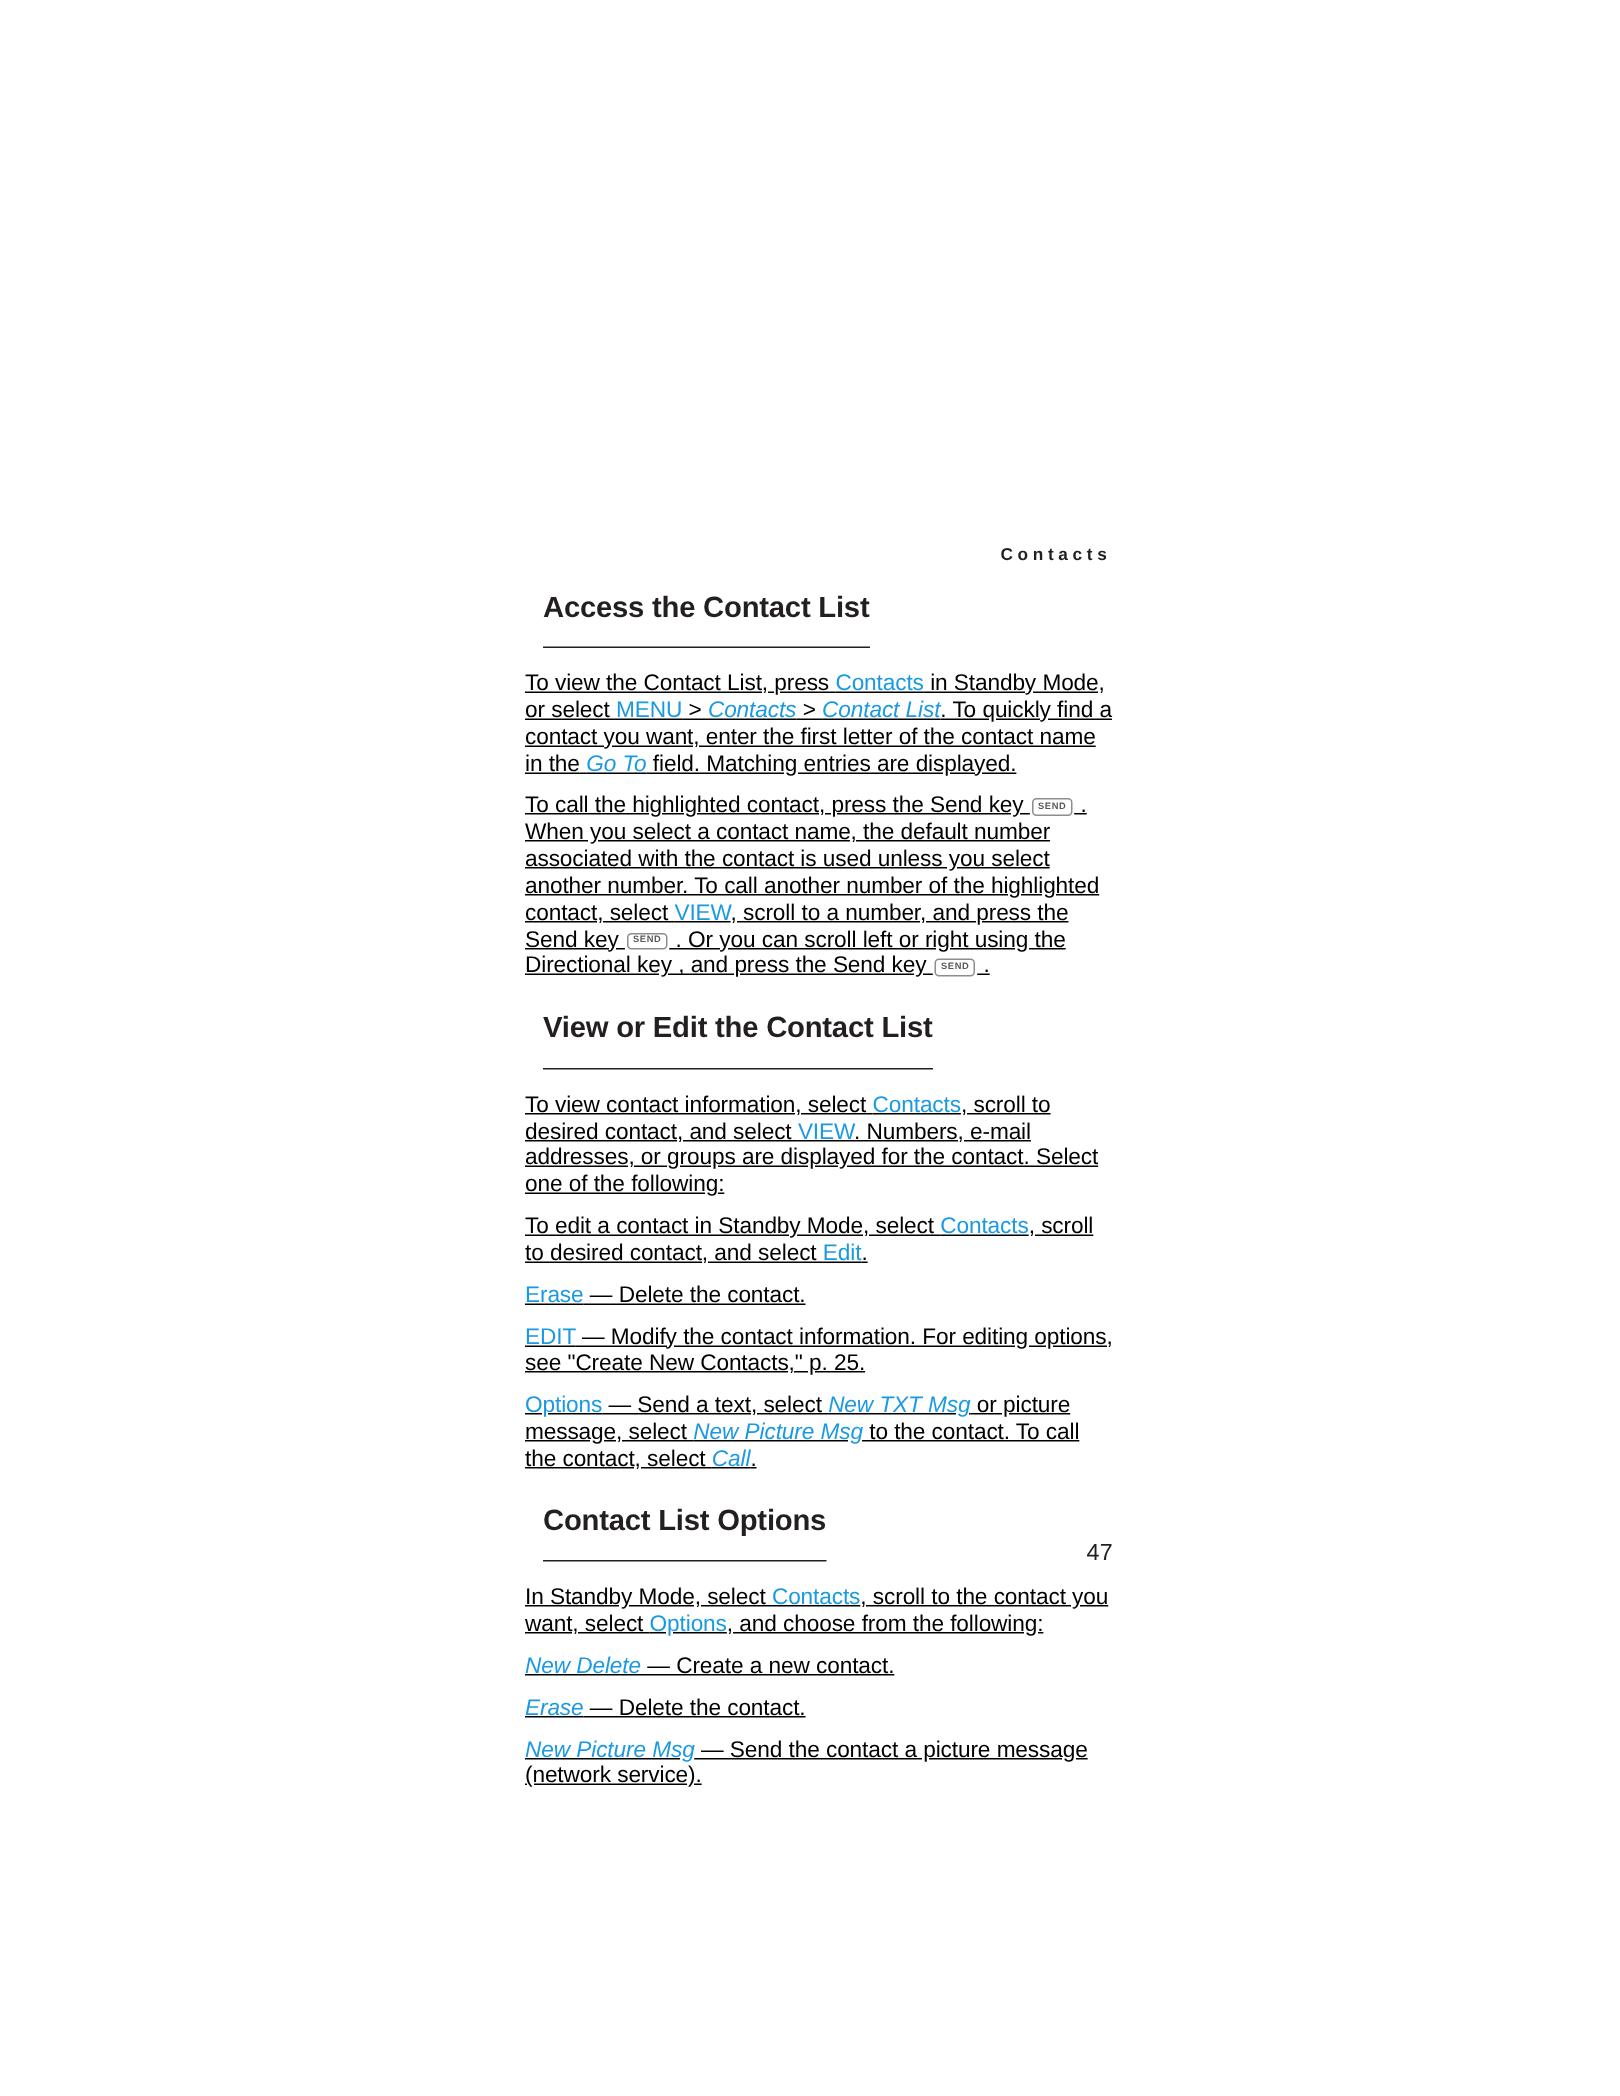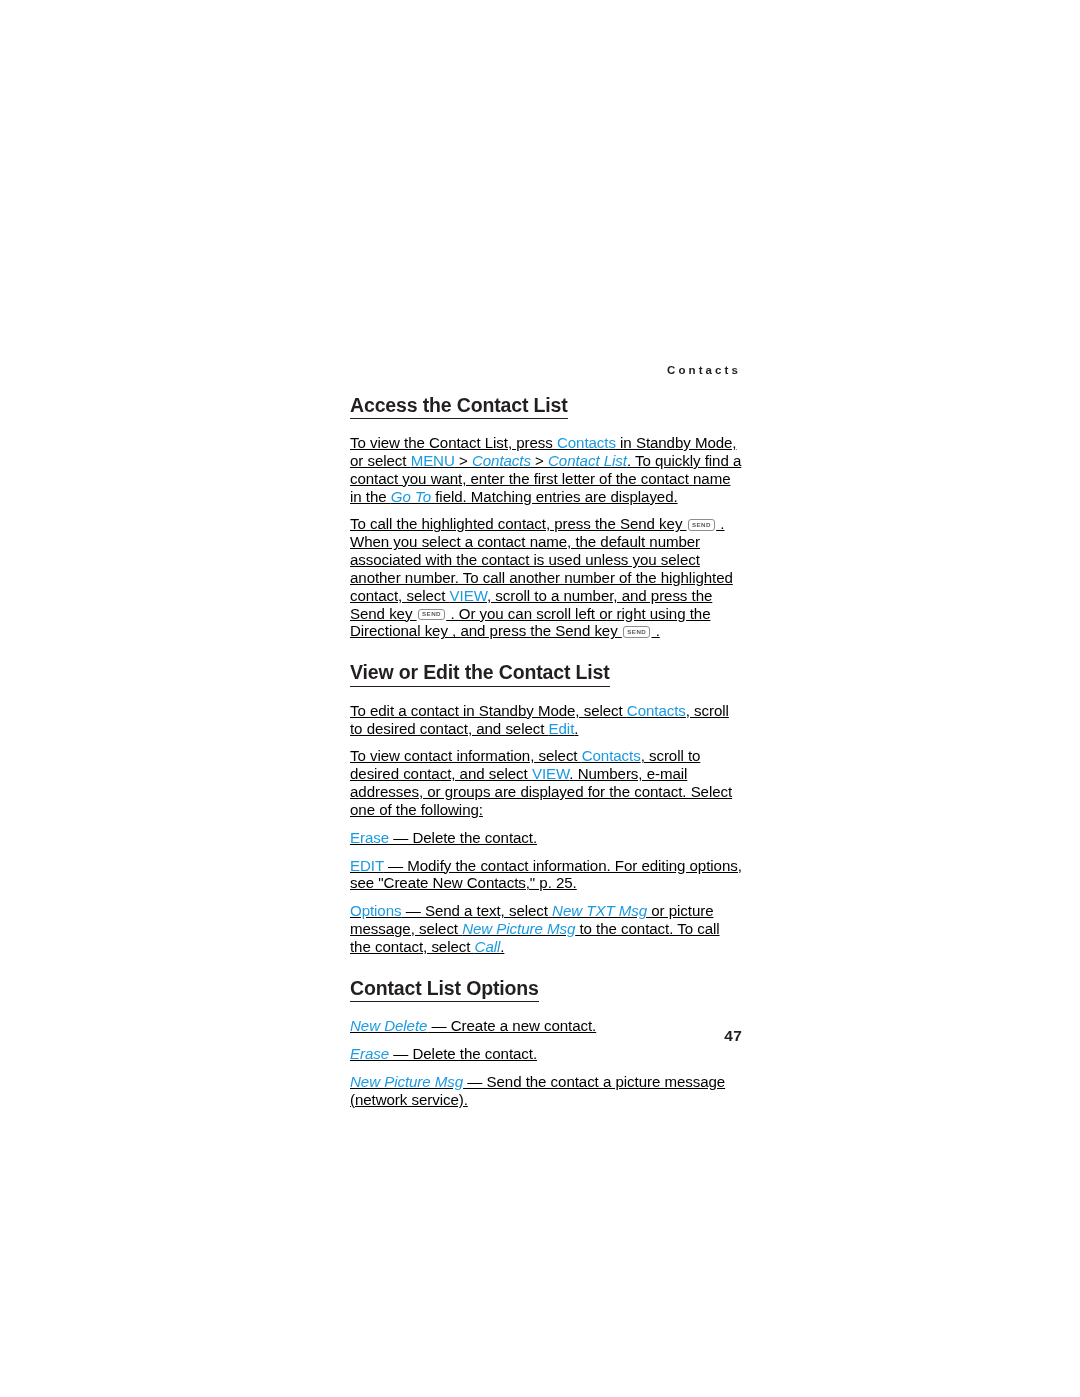--- a/index.html
+++ b/index.html
@@ -34,26 +34,26 @@
     letter-spacing: 3.1px;
     color: #231f20;
     margin: 0 0 16px 0;
     padding-right: 1px;
     line-height: 1.1;
   }
   h2.section-heading {
     font-size: 19.5px;
     font-weight: bold;
     color: #231f20;
-    margin: 0 0 8px 0;
+    margin: 0 0 8px 12px;
     letter-spacing: -0.15px;
     line-height: 1.25;
     display: inline-block;
     border-bottom: 1.6px solid #231f20;
-    padding-bottom: 1px;
+    padding-bottom: 14px;
     text-align: center;
   }
   .heading-wrap { margin: 0 0 7px 0; }
   .heading-wrap.spaced { margin-top: 20px; }
   p.body-text {
     font-size: 15.1px;
     line-height: 17.85px;
     margin: 0 0 10px 0;
     color: #000000;
     letter-spacing: -0.08px;
@@ -76,45 +76,46 @@
     background: #ffffff;
     margin: 0 1px;
   }
   .folio {
     position: absolute;
     left: 350px;
     top: 1015px;
     width: 392px;
     text-align: right;
     font-size: 15.5px;
-    font-weight: bold;
+    font-weight: normal;
     color: #231f20;
     letter-spacing: 0.2px;
   }
 </style>
 </head>
 <body>
 
 <div class="page">
 
   <div class="content">
 
     <div class="running-head">Contacts</div>
 
     <div id="sections-root">
         <div class="heading-wrap"><h2 class="section-heading">Access the Contact List</h2></div>
         <p class="body-text"><span>To view the Contact List, press </span><span class="blue">Contacts</span><span> in Standby Mode, or select </span><span class="blue">MENU</span><span> &gt; </span><span class="blue-i">Contacts</span><span> &gt; </span><span class="blue-i">Contact List</span><span>. To quickly find a contact you want, enter the first letter of the contact name in the </span><span class="blue-i">Go To</span><span> field. Matching entries are displayed.</span></p>
         <p class="body-text"><span>To call the highlighted contact, press the Send key </span><span class="key">SEND</span><span> . When you select a contact name, the default number associated with the contact is used unless you select another number. To call another number of the highlighted contact, select </span><span class="blue">VIEW</span><span>, scroll to a number, and press the Send key </span><span class="key">SEND</span><span> . Or you can scroll left or right using the Directional key , and press the Send key </span><span class="key">SEND</span><span> .</span></p>
         <div class="heading-wrap spaced"><h2 class="section-heading">View or Edit the Contact List</h2></div>
+        <p class="body-text"><span>To view contact information, select </span><span class="blue">Contacts</span><span>, scroll to desired contact, and select </span><span class="blue">VIEW</span><span>. Numbers, e-mail addresses, or groups are displayed for the contact. Select one of the following:</span></p>
         <p class="body-text"><span>To edit a contact in Standby Mode, select </span><span class="blue">Contacts</span><span>, scroll to desired contact, and select </span><span class="blue">Edit</span><span>.</span></p>
-        <p class="body-text"><span>To view contact information, select </span><span class="blue">Contacts</span><span>, scroll to desired contact, and select </span><span class="blue">VIEW</span><span>. Numbers, e-mail addresses, or groups are displayed for the contact. Select one of the following:</span></p>
         <p class="body-text"><span class="blue">Erase</span><span> — Delete the contact.</span></p>
         <p class="body-text"><span class="blue">EDIT</span><span> — Modify the contact information. For editing options, see "Create New Contacts," p. 25.</span></p>
         <p class="body-text"><span class="blue">Options</span><span> — Send a text, select </span><span class="blue-i">New TXT Msg</span><span> or picture message, select </span><span class="blue-i">New Picture Msg</span><span> to the contact. To call the contact, select </span><span class="blue-i">Call</span><span>.</span></p>
         <div class="heading-wrap spaced"><h2 class="section-heading">Contact List Options</h2></div>
+        <p class="body-text"><span>In Standby Mode, select </span><span class="blue">Contacts</span><span>, scroll to the contact you want, select </span><span class="blue">Options</span><span>, and choose from the following:</span></p>
         <p class="body-text"><span class="blue-i">New Delete</span><span> — Create a new contact.</span></p>
         <p class="body-text"><span class="blue-i">Erase</span><span> — Delete the contact.</span></p>
         <p class="body-text"><span class="blue-i">New Picture Msg</span><span> — Send the contact a picture message (network service).</span></p>
       </div>
 
   </div>
 
   <div class="folio">47</div>
 
 </div>

